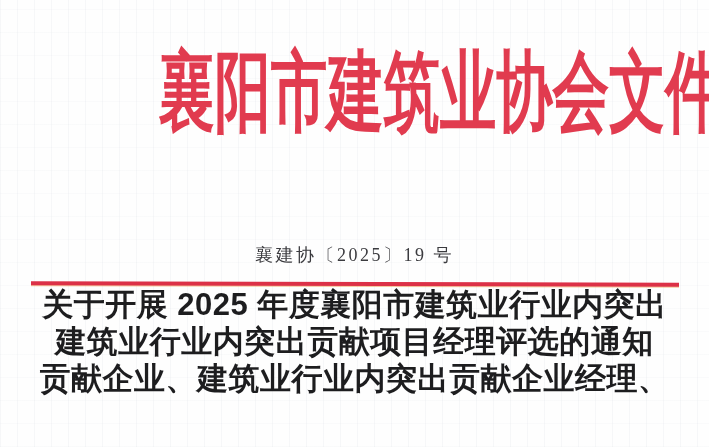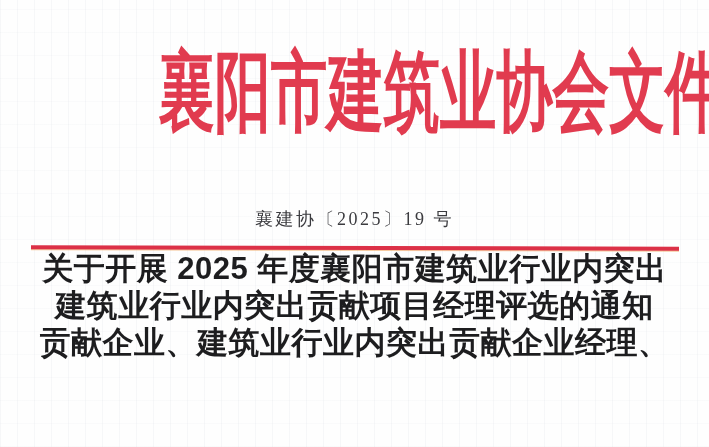--- a/index.html
+++ b/index.html
@@ -42,21 +42,21 @@
     font-size: 88px;
     line-height: 102px;
     letter-spacing: 0px;
     transform: scaleX(0.64);
     transform-origin: 50% 50%;
     white-space: nowrap;
   }
 
   
   .doc-number {
-    margin-top: 62px;
+    margin-top: 98px;
     text-align: center;
     font-family: "Liberation Serif", serif;
     font-size: 18px;
     line-height: 26px;
     letter-spacing: 2.5px;
     white-space: nowrap;
   }
 
   
   .red-divider {

